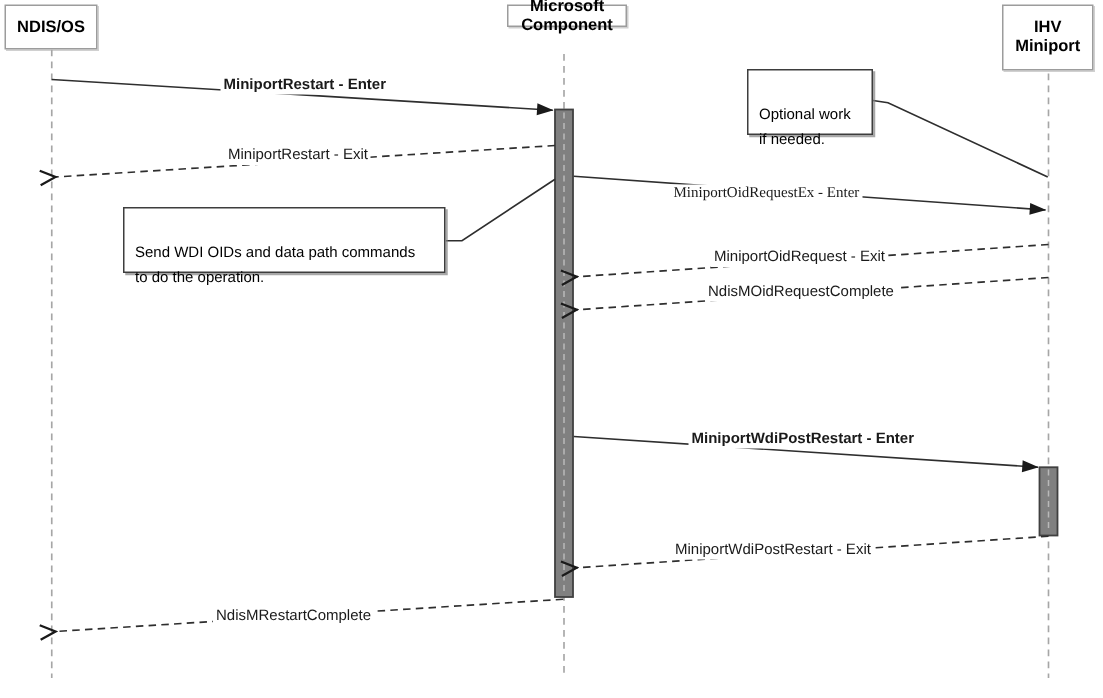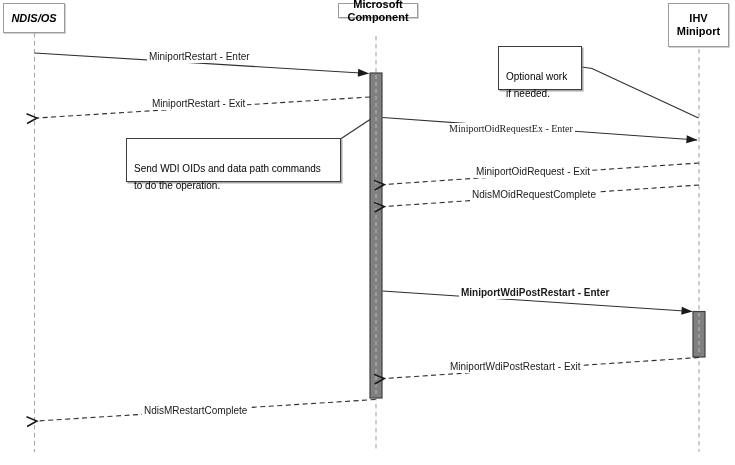--- a/index.html
+++ b/index.html
@@ -88,35 +88,35 @@
     <line x1="34.5" y1="53" x2="368.5" y2="73.5" stroke="#2e2e2e" stroke-width="1.1" marker-end="url(#mf)"></line>
     <line x1="370" y1="97" x2="37" y2="118" stroke="#2e2e2e" stroke-width="1.1" stroke-dasharray="5,3.5" marker-end="url(#mo)"></line>
     <line x1="382.5" y1="117.5" x2="697" y2="140" stroke="#2e2e2e" stroke-width="1.1" marker-end="url(#mf)"></line>
     <line x1="699" y1="163" x2="384.5" y2="184.5" stroke="#2e2e2e" stroke-width="1.1" stroke-dasharray="5,3.5" marker-end="url(#mo)"></line>
     <line x1="699" y1="185" x2="384.5" y2="206.5" stroke="#2e2e2e" stroke-width="1.1" stroke-dasharray="5,3.5" marker-end="url(#mo)"></line>
     <line x1="382.5" y1="291" x2="692" y2="311.5" stroke="#2e2e2e" stroke-width="1.1" marker-end="url(#mf)"></line>
     <line x1="699" y1="357.5" x2="384.5" y2="378.5" stroke="#2e2e2e" stroke-width="1.1" stroke-dasharray="5,3.5" marker-end="url(#mo)"></line>
     <line x1="375.5" y1="399.5" x2="37" y2="421" stroke="#2e2e2e" stroke-width="1.1" stroke-dasharray="5,3.5" marker-end="url(#mo)"></line>
   </svg>
 
-  <div class="actor" style="left:3px; top:3px; width:62px; height:30px;font-style:italic;">NDIS/OS</div>
+  <div class="actor" style="left:3px; top:3px; width:62px; height:30px;">NDIS/OS</div>
   <div class="actor" style="left:338px; top:3px; width:80px; height:15px;">Microsoft Component</div>
   <div class="actor" style="left:668px; top:3px; width:61px; height:44px;">IHV Miniport</div>
 
-  <div class="msg-label" style="left:147px; top:51px;">MiniportRestart - Enter</div>
+  <div class="msg-label" style="left:147px; top:51px;font-weight:bold;">MiniportRestart - Enter</div>
   <div class="msg-label" style="left:150px; top:98px;">MiniportRestart - Exit</div>
   <div class="msg-label" style="left:447px; top:123px;font-family:Liberation Serif, serif;">MiniportOidRequestEx - Enter</div>
   <div class="msg-label" style="left:474px; top:166px;">MiniportOidRequest - Exit</div>
   <div class="msg-label" style="left:470px; top:189px;">NdisMOidRequestComplete</div>
   <div class="msg-label" style="left:459px; top:287px;font-weight:bold;">MiniportWdiPostRestart - Enter</div>
   <div class="msg-label" style="left:448px; top:361px;">MiniportWdiPostRestart - Exit</div>
   <div class="msg-label" style="left:142px; top:405px;">NdisMRestartComplete</div>
 
   <div class="note" style="left:498px; top:46px; width:84px; height:42px;">
     <div class="note-line">Optional work</div>
     <div class="note-line">if needed.</div>
   </div>
-  <div class="note" style="left:82px; top:138px; width:215px; height:42px;margin-left:44px;">
+  <div class="note" style="left:82px; top:138px; width:215px; height:42px;">
     <div class="note-line">Send WDI OIDs and data path commands</div>
     <div class="note-line">to do the operation.</div>
   </div>
 
 </div>
 
 </body></html>

